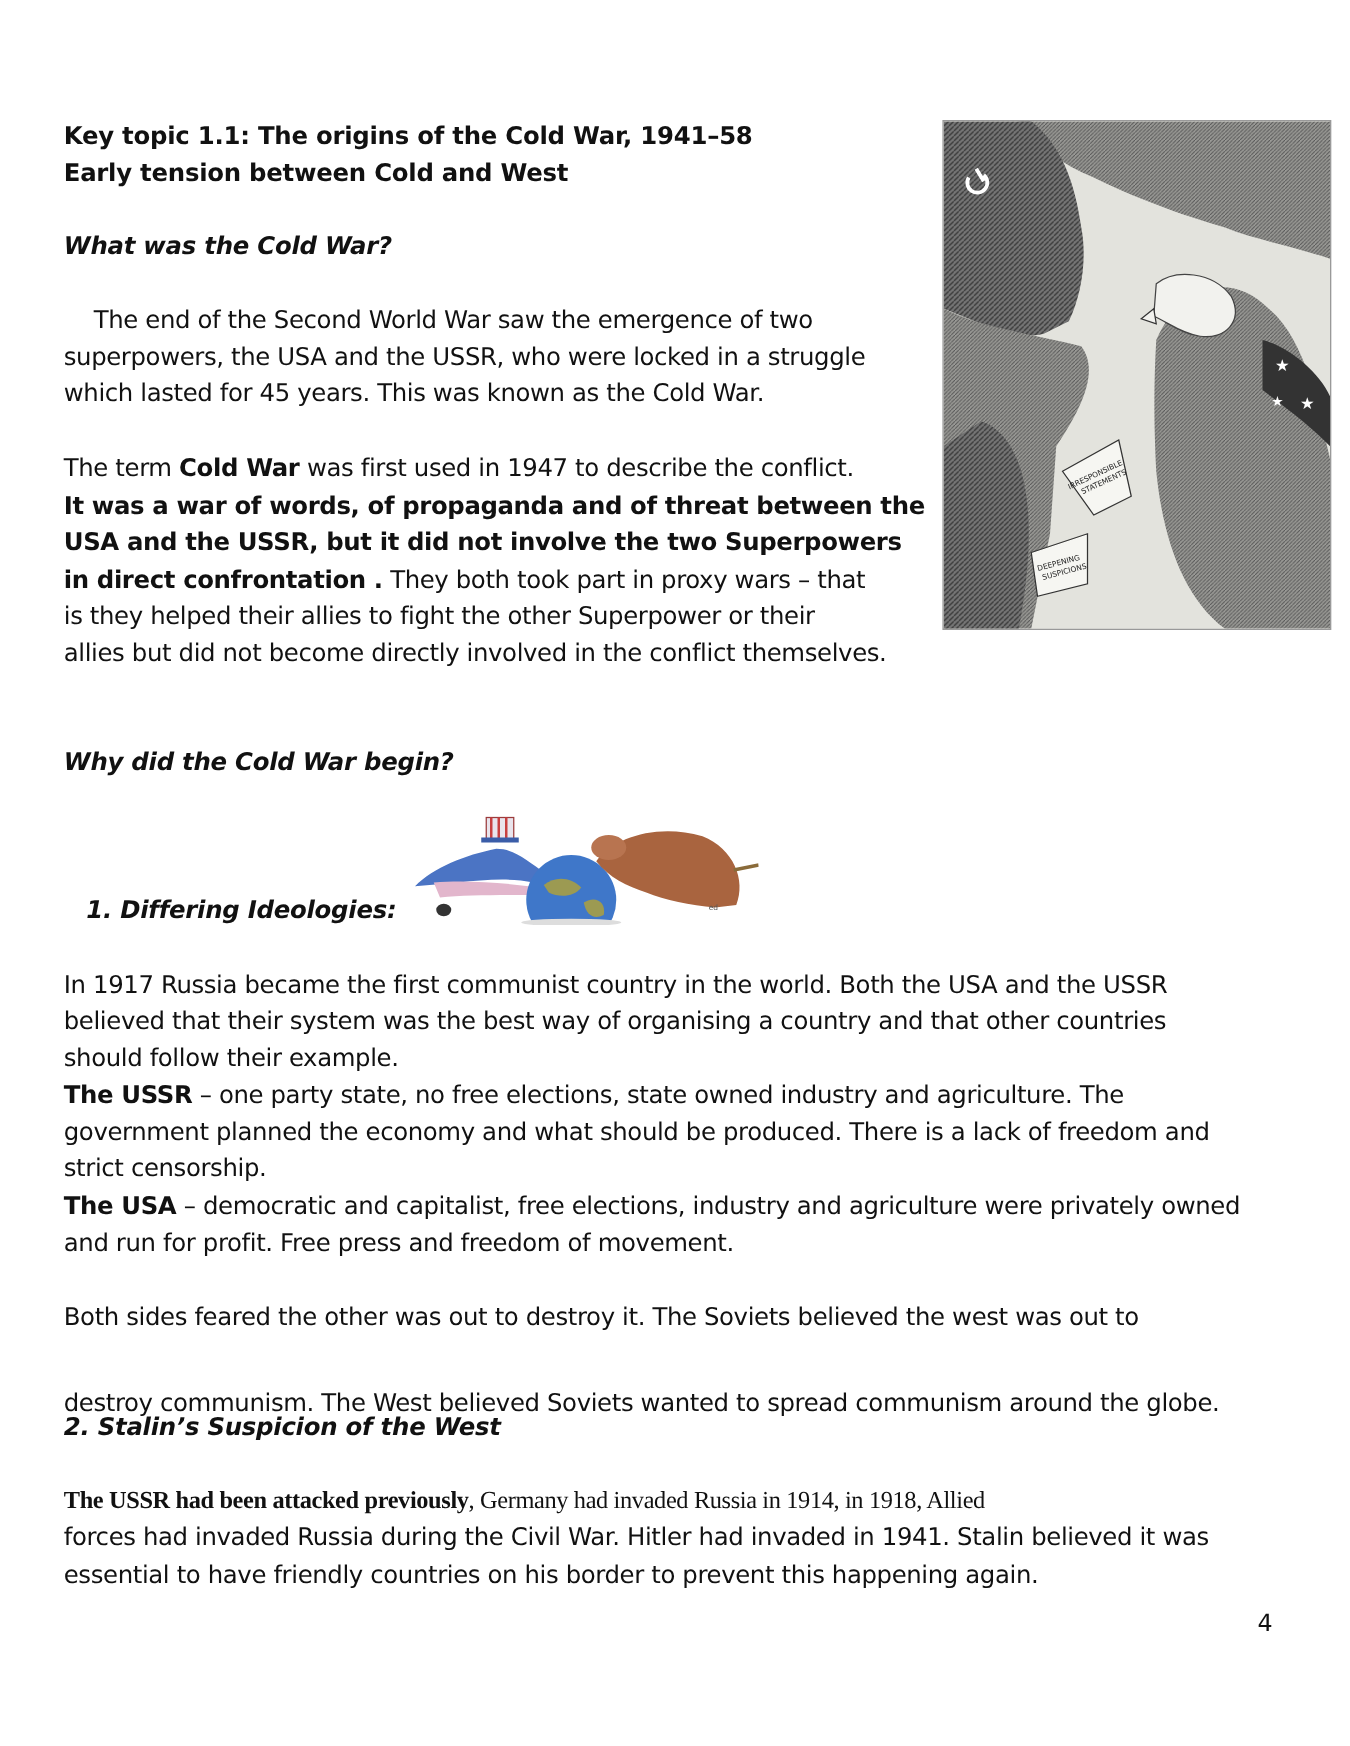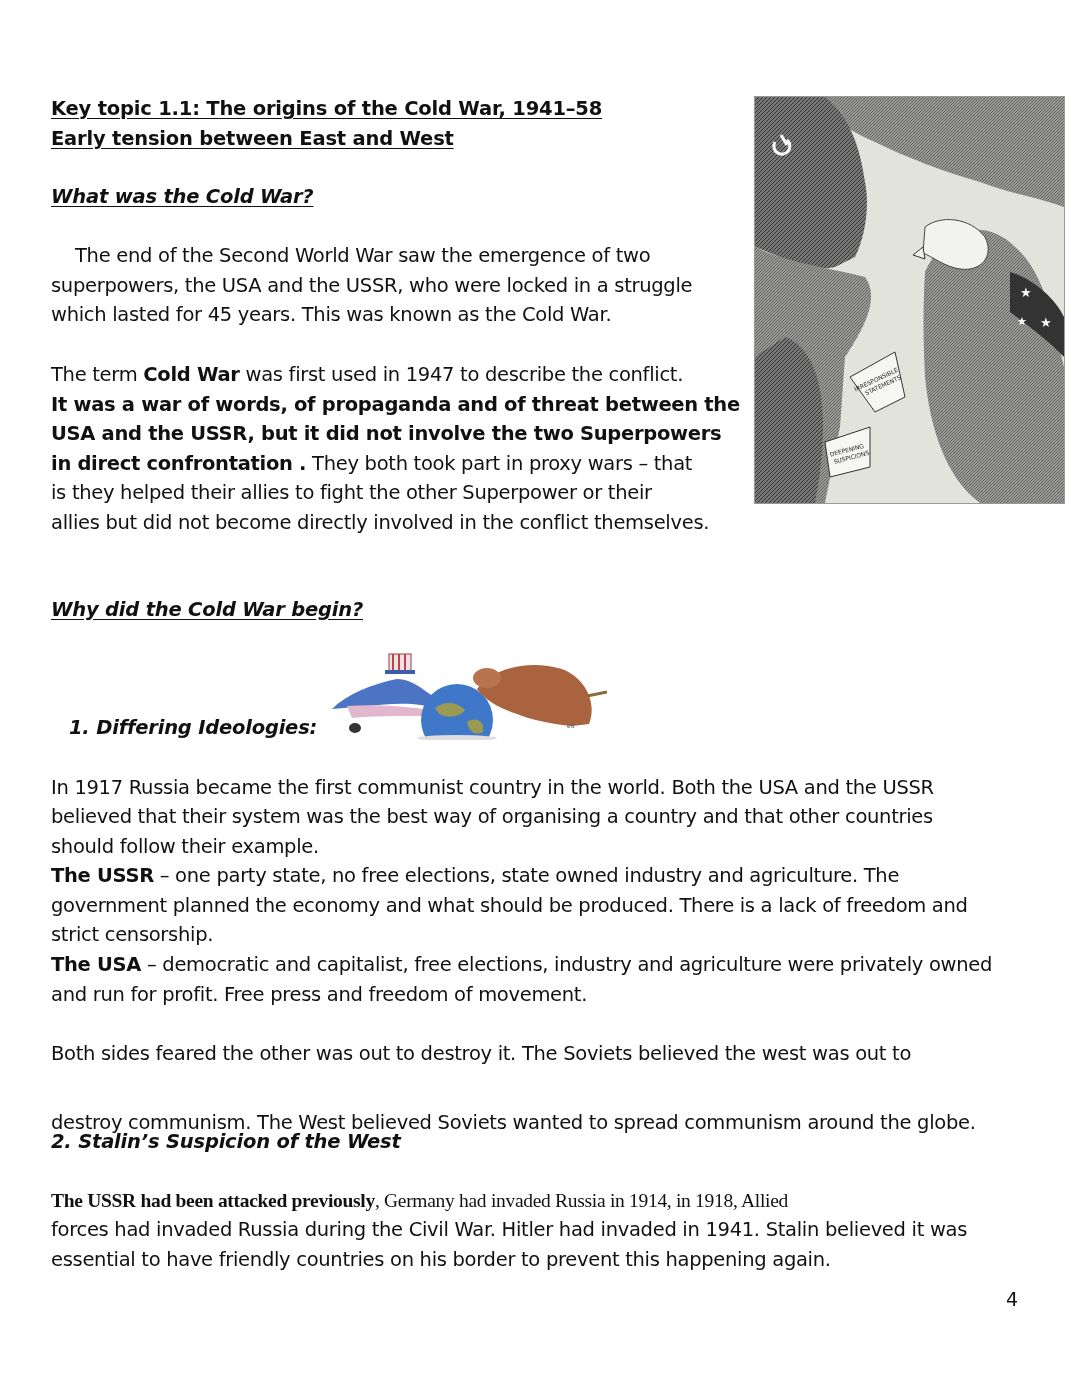--- a/index.html
+++ b/index.html
@@ -1,38 +1,38 @@
 <!DOCTYPE html>
 <html><head>
 <meta charset="utf-8">
 <style>
   html, body { margin: 0; padding: 0; background: #ffffff; }
   body {
     width: 1080px; height: 1397px; position: relative; overflow: hidden;
     font-family: "DejaVu Sans", sans-serif; color: #111;
   }
   .line { position: absolute; left: 51px; font-size: 19.5px; line-height: 29.5px; white-space: nowrap; letter-spacing: -0.3px; }
-  .u { text-decoration: underline; text-underline-offset: 3px; }
+  .u { text-underline-offset: 3px; }
   .b { font-weight: bold; }
   .i { font-style: italic; }
   .heading { font-weight: bold; font-size: 19.5px; letter-spacing: -0.2px; }
   .cartoon1 {
     position: absolute; left: 754px; top: 96px; width: 309px; height: 406px;
     background: #d7d7d2; border: 1px solid #999; overflow: hidden;
   }
   .cartoon2 {
     position: absolute; left: 327px; top: 644px; width: 280px; height: 96px; overflow: hidden;
   }
   .pagenum { position: absolute; right: 62px; top: 1288px; font-size: 19px; }
 </style>
 </head>
 <body>
 
 <div class="line heading u" style="top:94px;">Key topic 1.1: The origins of the Cold War, 1941–58</div>
-<div class="line heading u" style="top:124px;">Early tension between East and West</div>
+<div class="line heading u" style="top:124px;">Early tension between Cold and West</div>
 
 <div class="line heading i u" style="top:182px;">What was the Cold War?</div>
 
 <div class="line" style="top:241px;margin-left:24px;">The end of the Second World War saw the emergence of two</div>
 <div class="line" style="top:271px;">superpowers, the USA and the USSR, who were locked in a struggle</div>
 <div class="line" style="top:300px;">which lasted for 45 years. This was known as the Cold War.</div>
 
 <div class="line" style="top:360px;"><span>The term </span><span class="b">Cold War</span><span> was first used in 1947 to describe the conflict.</span></div>
 <div class="line b" style="top:390px;">It was a war of words, of propaganda and of threat between the</div>
 <div class="line b" style="top:419px;">USA and the USSR, but it did not involve the two Superpowers</div>

